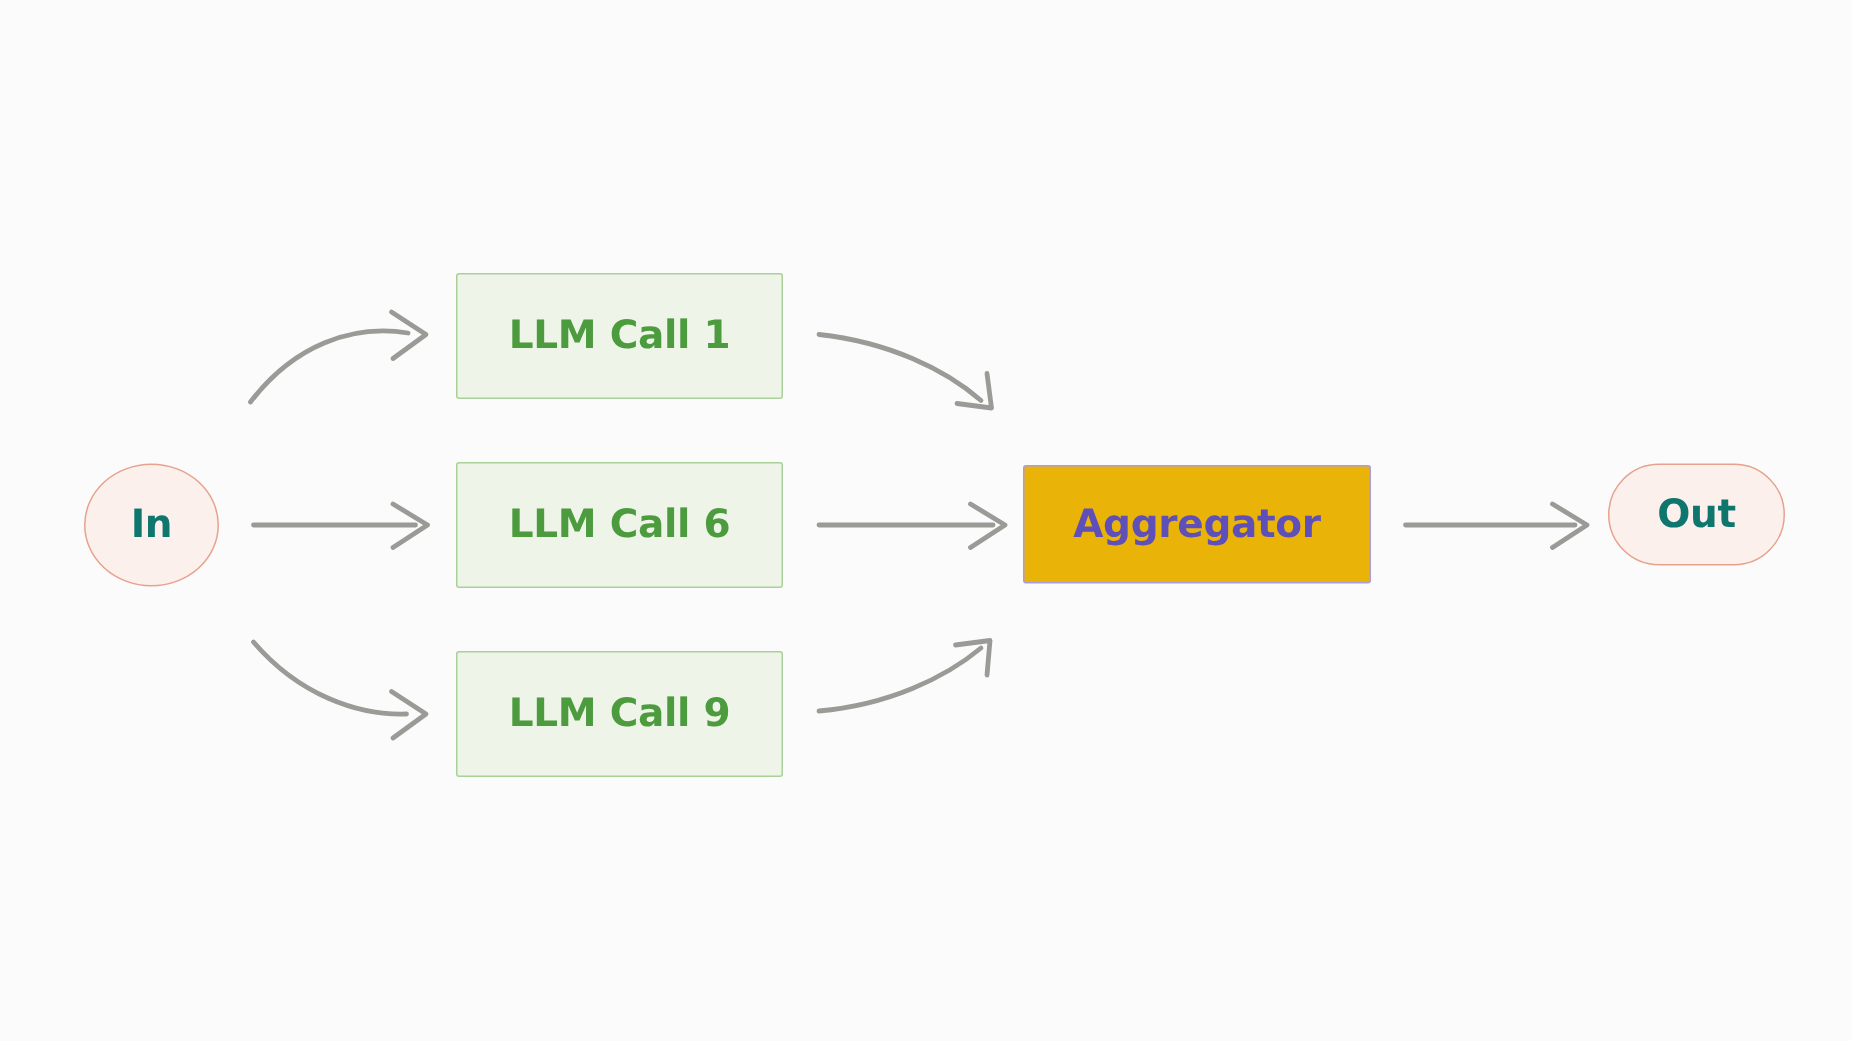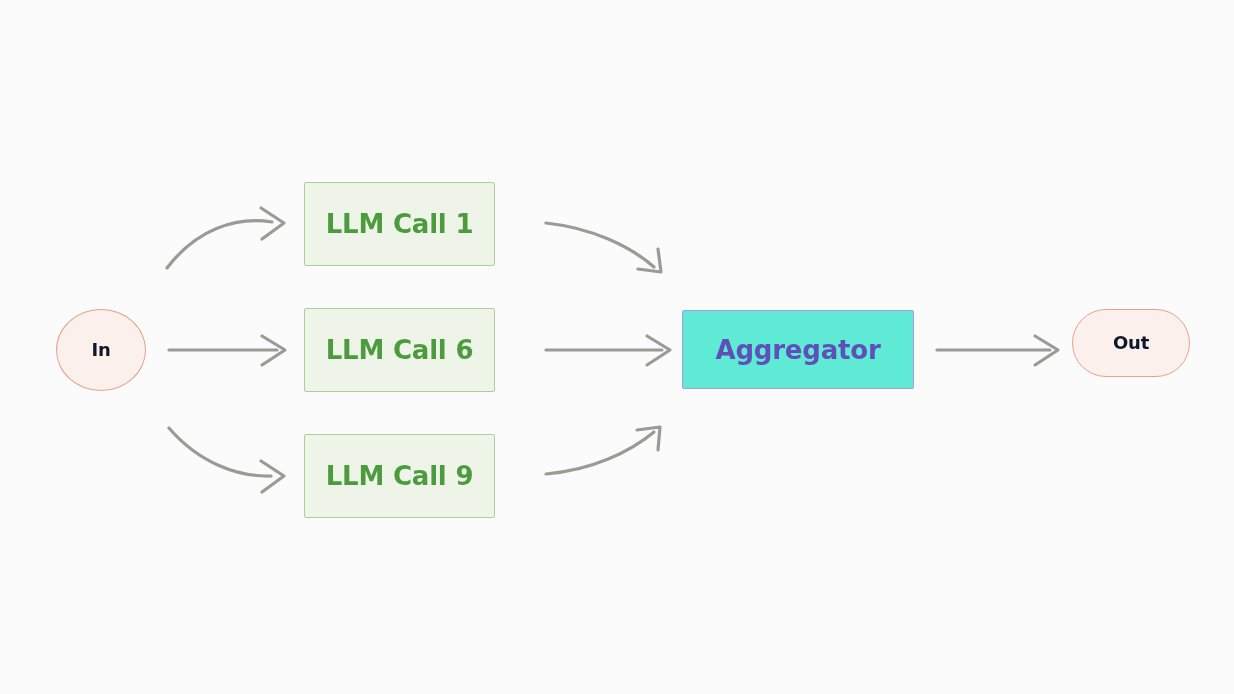--- a/index.html
+++ b/index.html
@@ -42,62 +42,62 @@
     letter-spacing: -0.2px;
     white-space: nowrap;
   }
 
   
   .node-terminal {
     background: #fcf0ec;
     border: 1.6px solid #e6a28d;
   }
   .node-terminal .node-label {
-    color: #0f172a;
-    font-size: 18px;
+    color: #0f766e;
+    font-size: 26px;
   }
   #node-in {
     left: 56px;
     top: 309px;
     width: 90px;
     height: 82px;
     border-radius: 50%;
   }
   #node-out {
     left: 1072px;
     top: 309px;
     width: 118px;
     height: 68px;
     border-radius: 41px;
   }
 
   
   .node-process {
     left: 304px;
-    width: 191px;
+    width: 218px;
     height: 84px;
     background: #eef5e8;
     border: 1.6px solid #a9d098;
     border-radius: 2px;
   }
   .node-process .node-label {
     color: #4c9b3e;
     font-size: 26px;
   }
   #node-llm-1 { top: 182px; }
   #node-llm-2 { top: 308px; }
   #node-llm-3 { top: 434px; }
 
   
   #node-aggregator {
     left: 682px;
     top: 310px;
     width: 232px;
     height: 79px;
-    background: #5eead4;
+    background: #eab308;
     border: 1.8px solid #a99ce1;
     border-radius: 2px;
   }
   #node-aggregator .node-label {
     color: #5f50b9;
     font-size: 26px;
   }
 </style>
 </head>
 <body>

